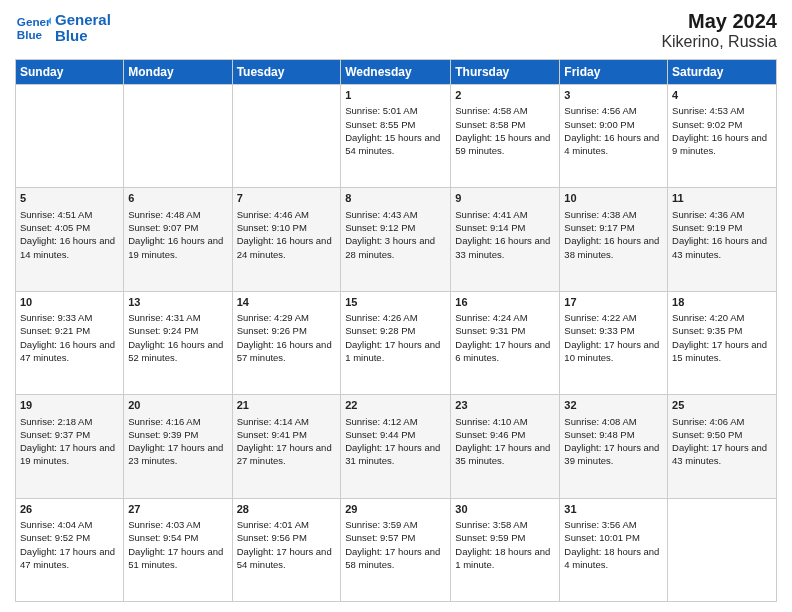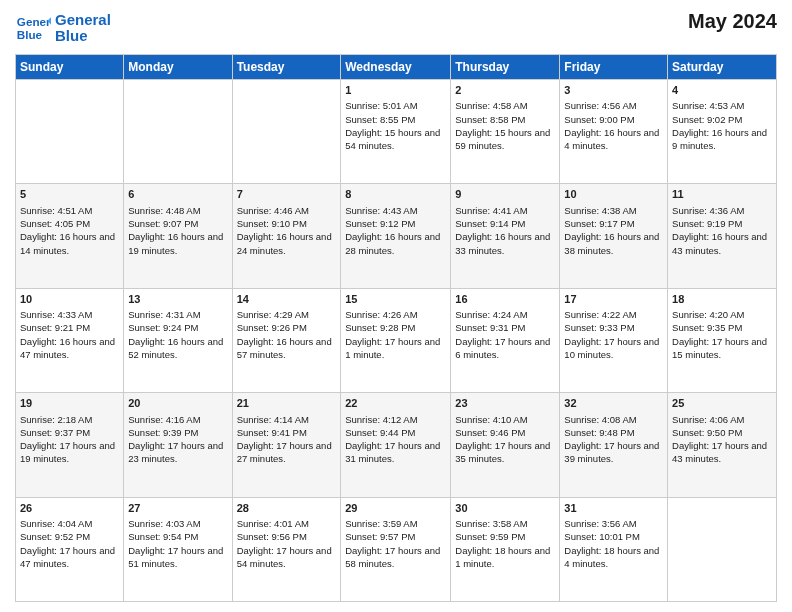--- a/index.html
+++ b/index.html
@@ -94,20 +94,21 @@
         <polygon points="32,8 40,16 36,12" fill="#1565c0"></polygon>
         <polygon points="36,12 40,16 40,8" fill="#42a5f5"></polygon>
       </svg>
       <div>
         <div style="font-size:15px;font-weight:bold;color:#1565c0;line-height:1.1;">General</div>
         <div style="font-size:15px;font-weight:bold;color:#1565c0;line-height:1.1;">Blue</div>
       </div>
     </div>
     <div class="title-block">
       <div class="month-year">May 2024</div>
+      <div class="location">Kikerino, Russia</div>
     </div>
   </div>
 
   <table class="calendar-table">
     <thead>
       <tr>
       <th>Sunday</th>
           <th>Monday</th>
           <th>Tuesday</th>
           <th>Wednesday</th>
@@ -162,21 +163,21 @@
           <td>
             <div class="day-number">7</div>
             <div>Sunrise: 4:46 AM</div>
             <div>Sunset: 9:10 PM</div>
             <div>Daylight: 16 hours and 24 minutes.</div>
           </td>
           <td>
             <div class="day-number">8</div>
             <div>Sunrise: 4:43 AM</div>
             <div>Sunset: 9:12 PM</div>
-            <div>Daylight: 16 hours and 28 minutes.</div>
+            <div>Daylight: 3 hours and 28 minutes.</div>
           </td>
           <td>
             <div class="day-number">9</div>
             <div>Sunrise: 4:41 AM</div>
             <div>Sunset: 9:14 PM</div>
             <div>Daylight: 16 hours and 33 minutes.</div>
           </td>
           <td>
             <div class="day-number">10</div>
             <div>Sunrise: 4:38 AM</div>
@@ -186,21 +187,21 @@
           <td>
             <div class="day-number">11</div>
             <div>Sunrise: 4:36 AM</div>
             <div>Sunset: 9:19 PM</div>
             <div>Daylight: 16 hours and 43 minutes.</div>
           </td>
         </tr>
         <tr>
           <td>
             <div class="day-number">10</div>
-            <div>Sunrise: 4:33 AM</div>
+            <div>Sunrise: 9:33 AM</div>
             <div>Sunset: 9:21 PM</div>
             <div>Daylight: 16 hours and 47 minutes.</div>
           </td>
           <td>
             <div class="day-number">13</div>
             <div>Sunrise: 4:31 AM</div>
             <div>Sunset: 9:24 PM</div>
             <div>Daylight: 16 hours and 52 minutes.</div>
           </td>
           <td>

